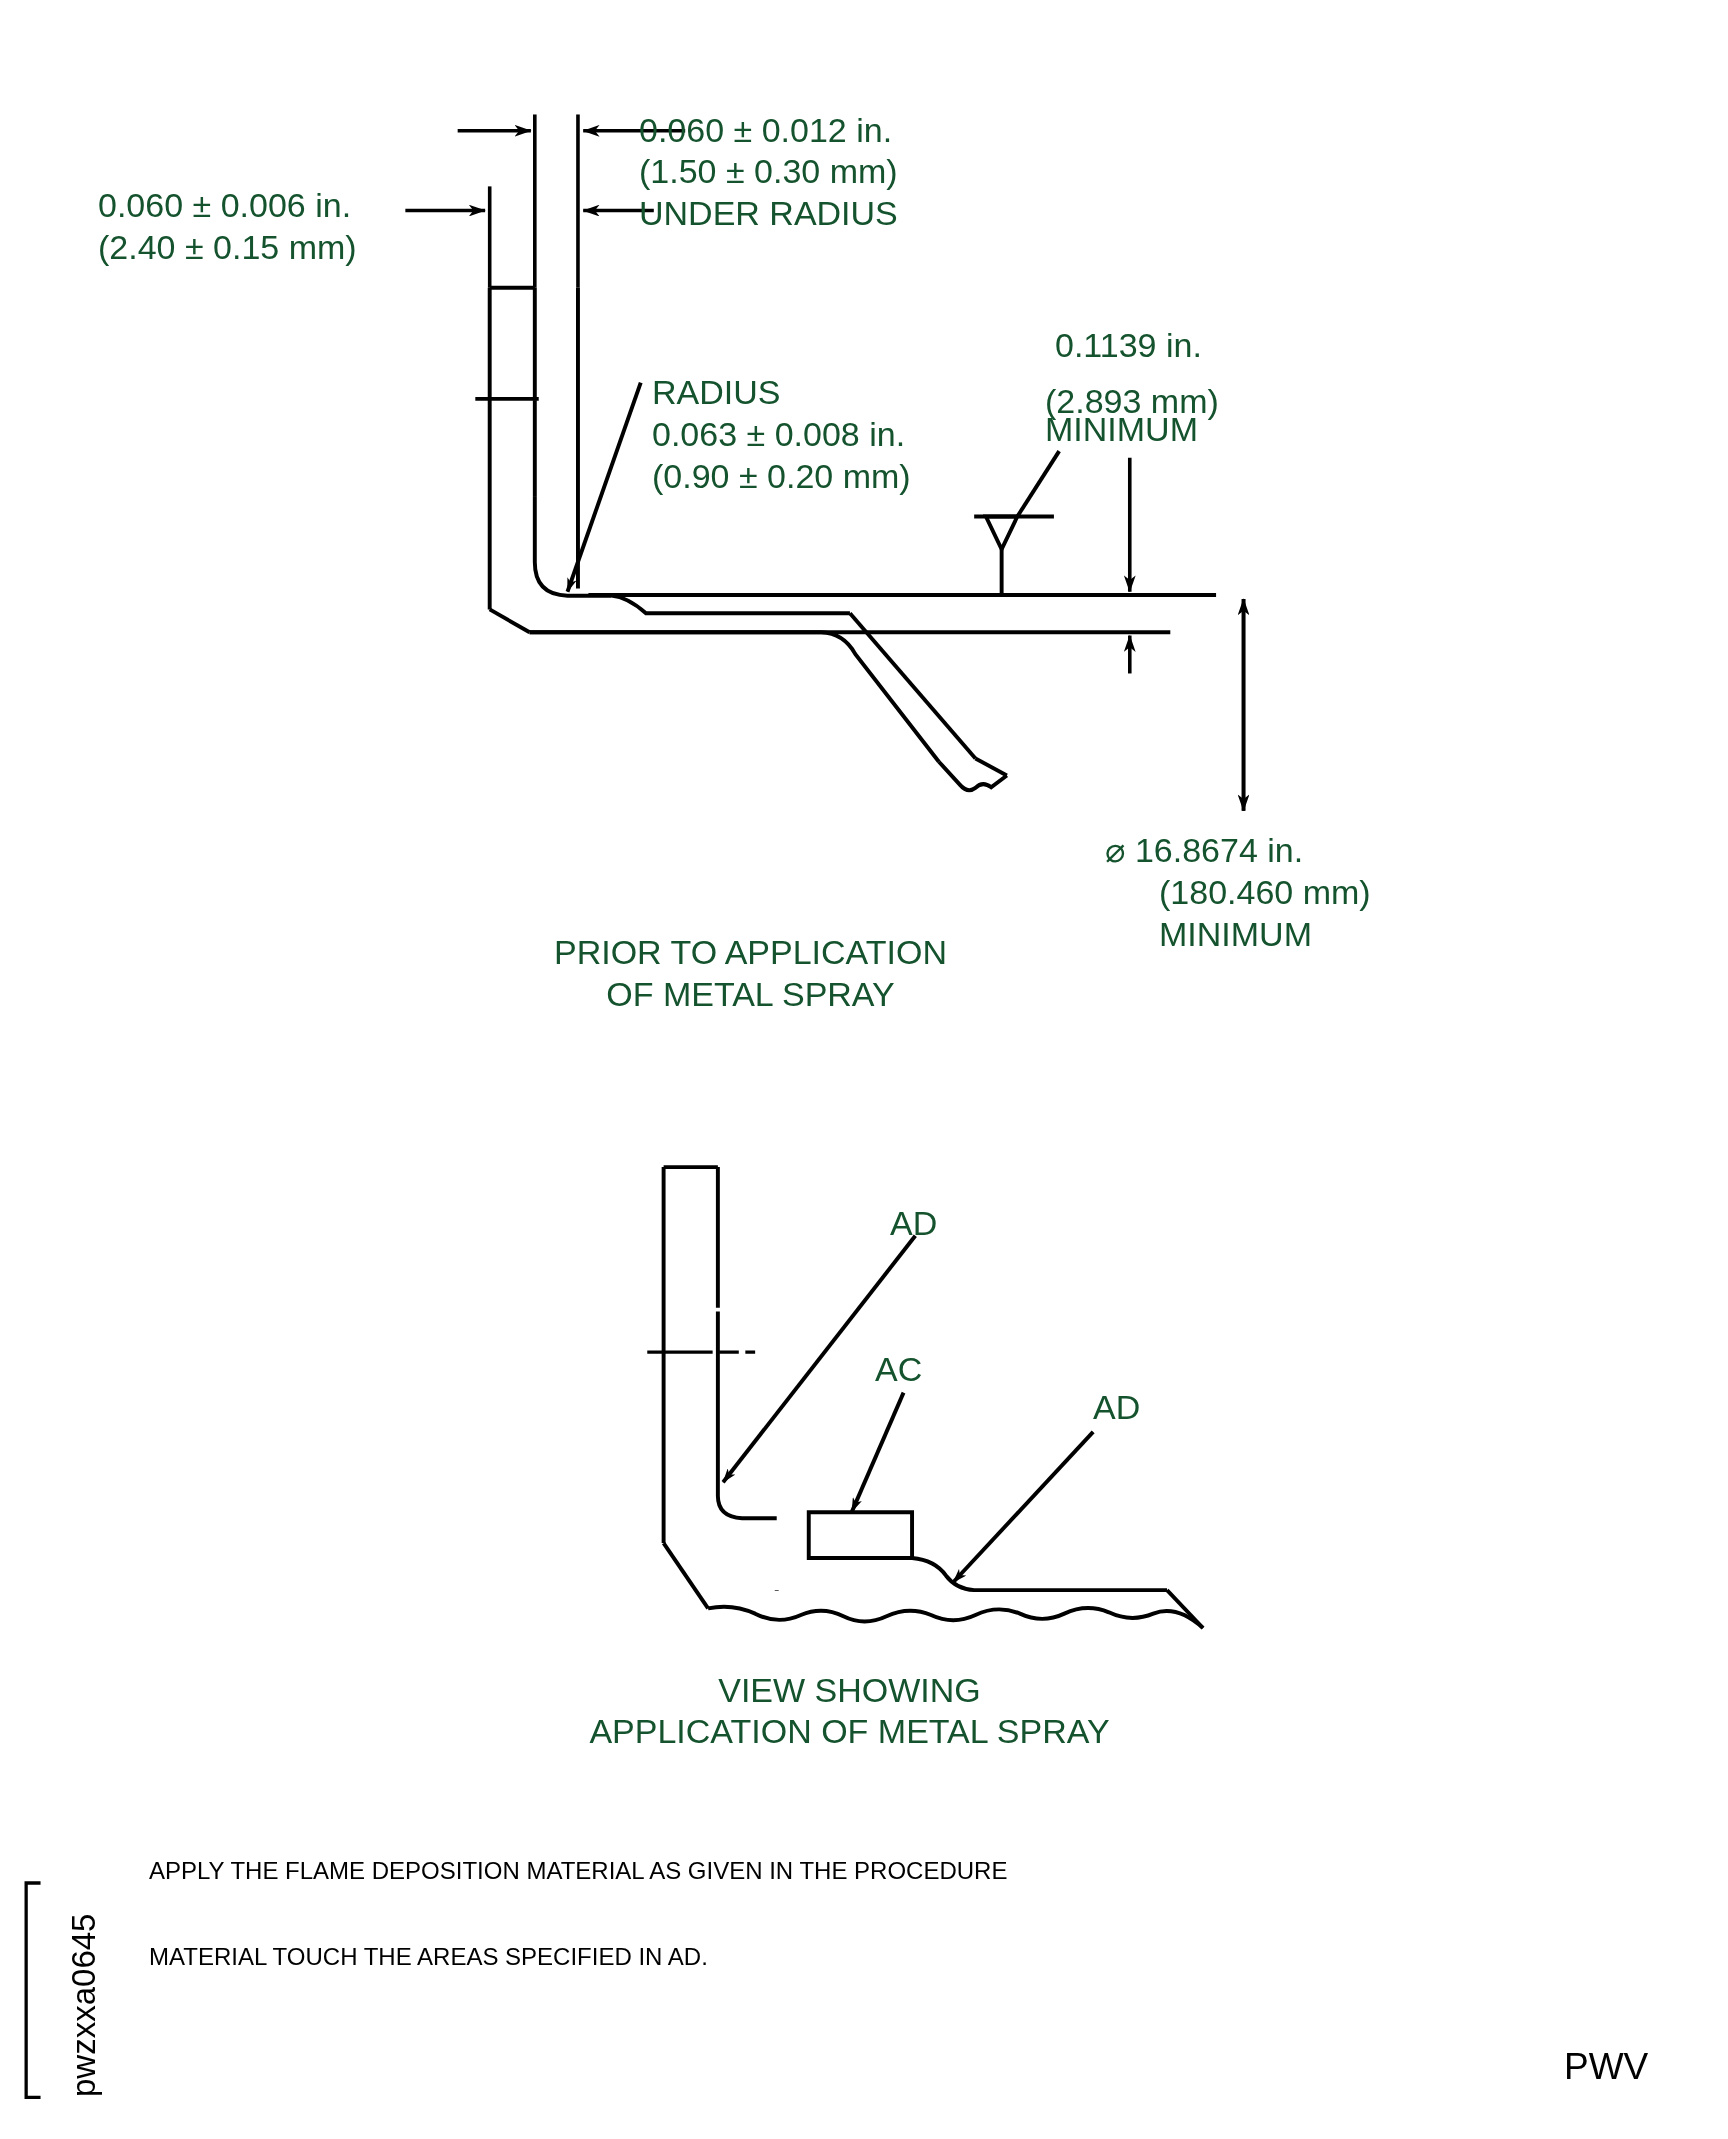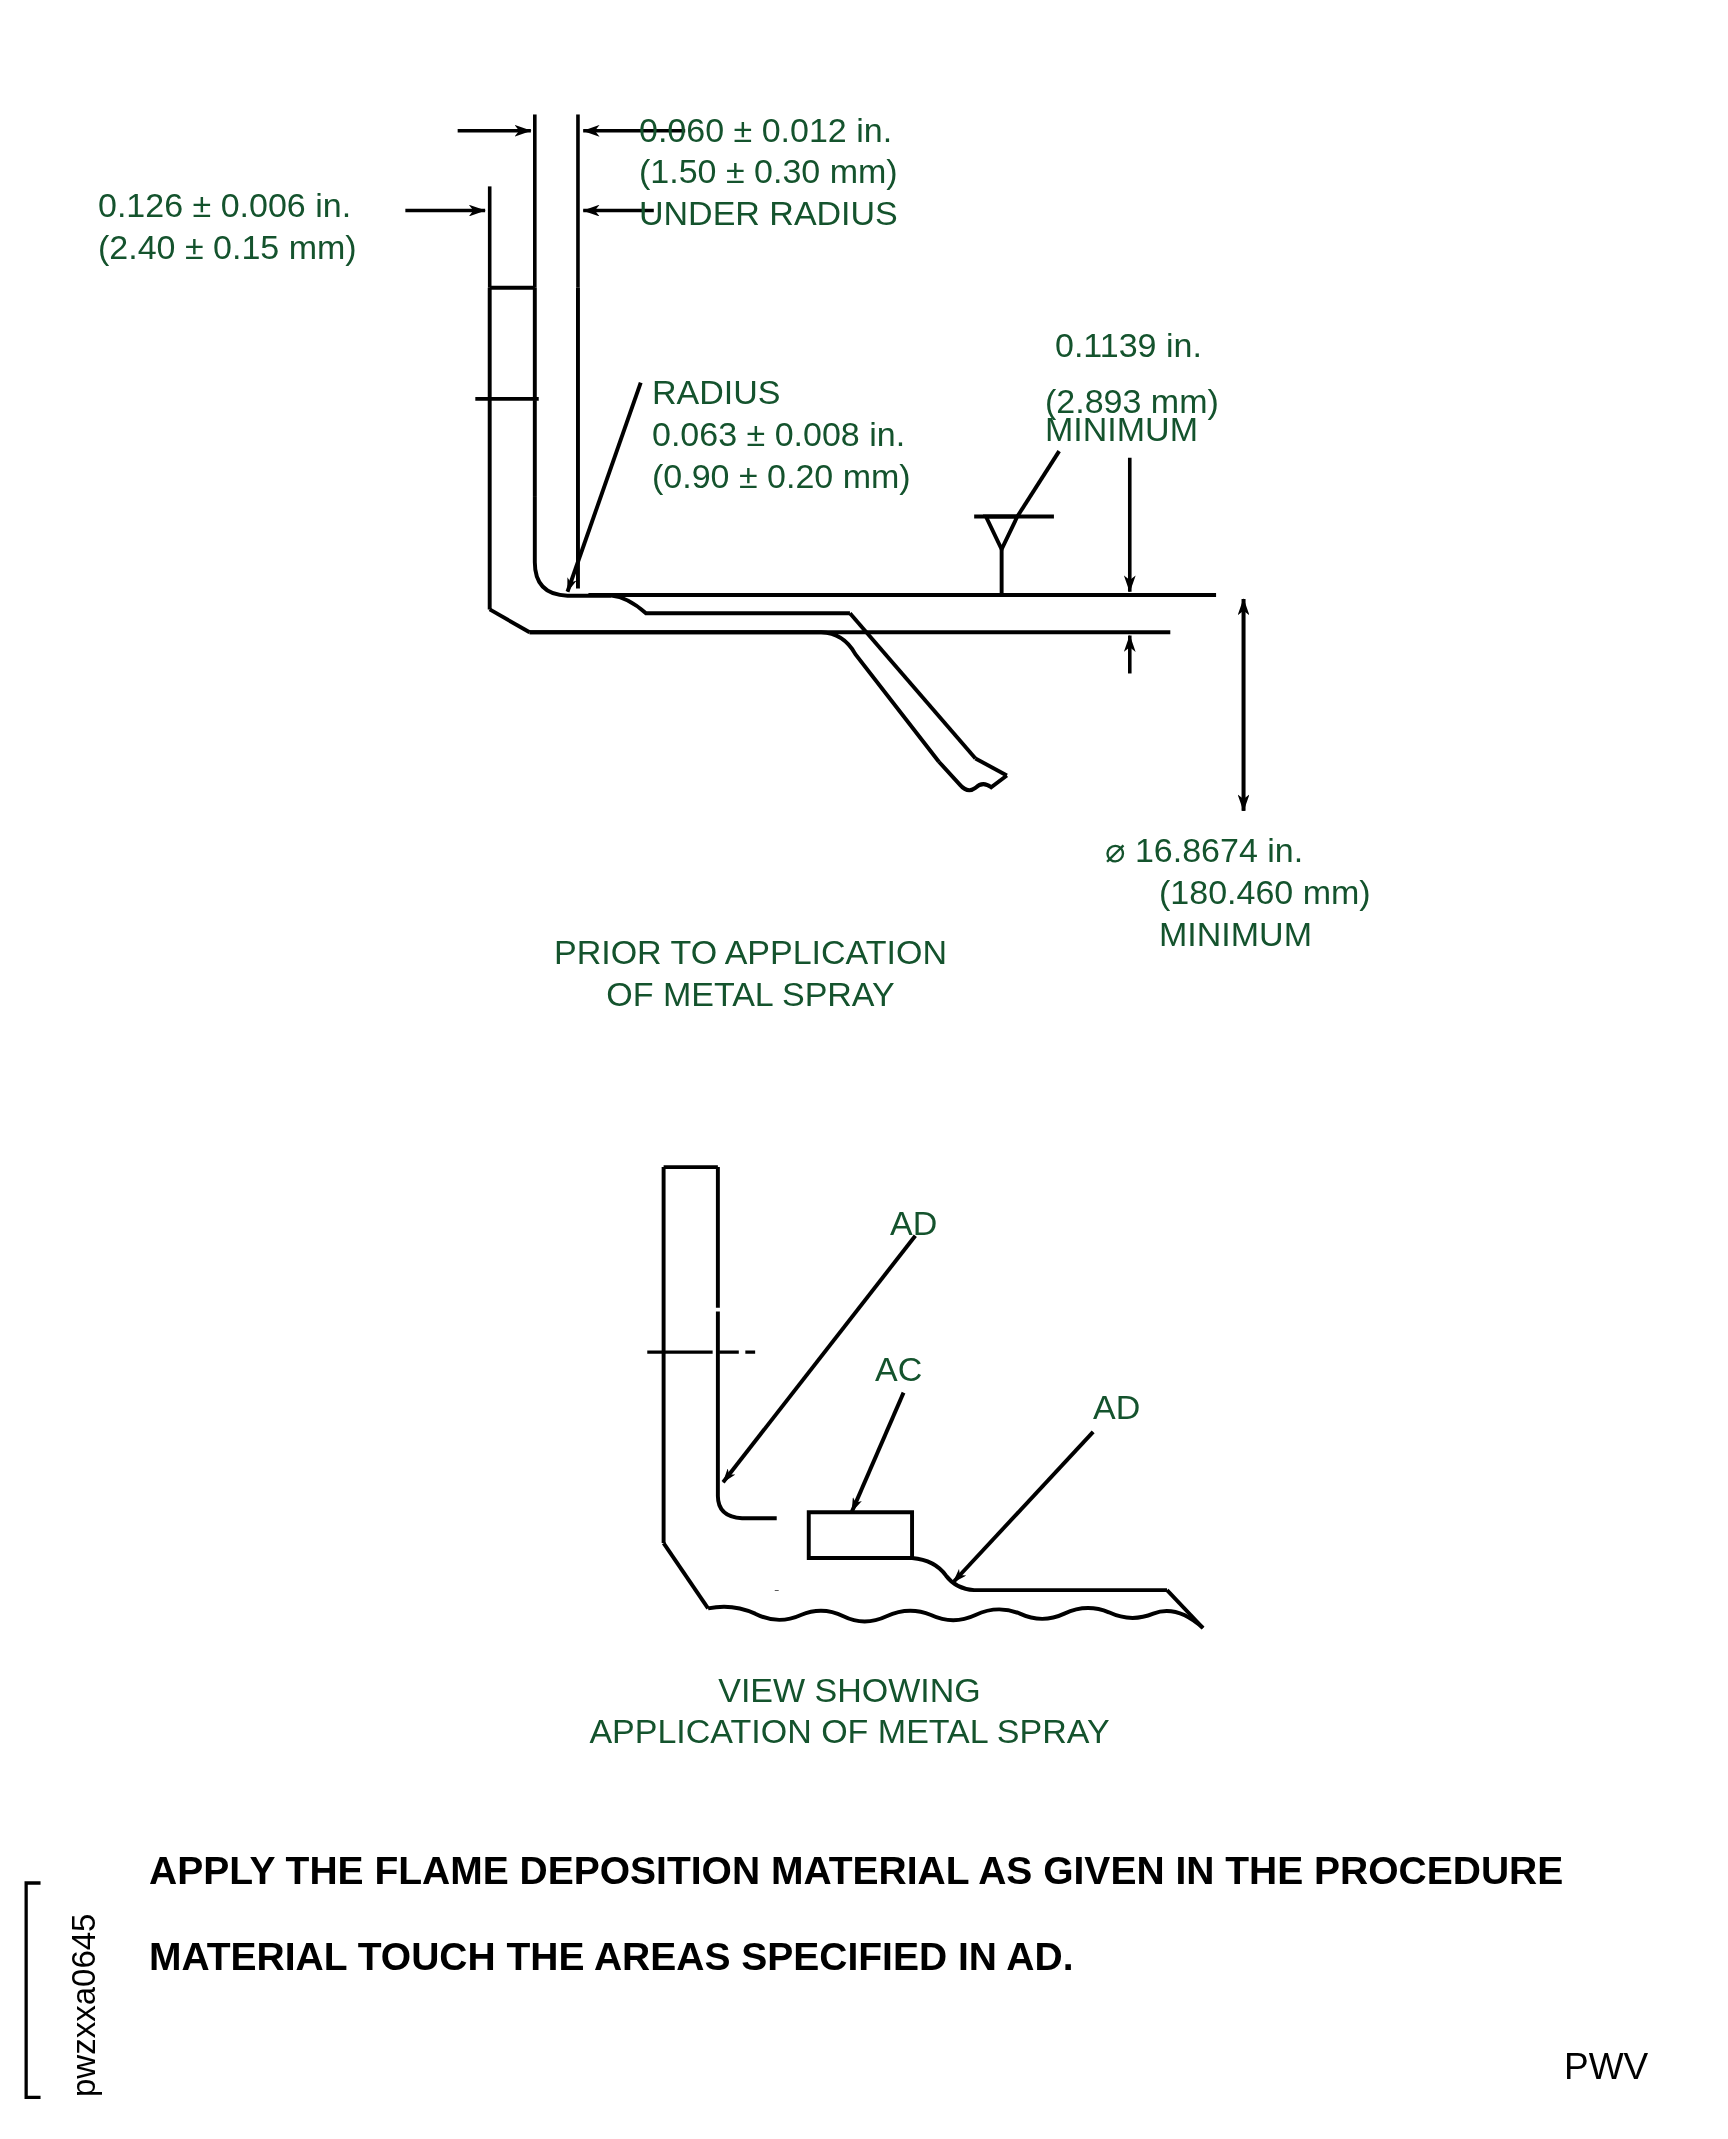--- a/index.html
+++ b/index.html
@@ -33,24 +33,23 @@
     font-size: 34px;
     line-height: 42px;
     color: #14532d;
     white-space: pre;
     letter-spacing: 0px;
   }
   .txt.center { text-align: center; }
   .note {
     position: absolute;
     font-family: "Liberation Sans", sans-serif;
-    font-size: 39px;
+    font-size: 24px;
     line-height: 43px;
     white-space: pre;
-    font-weight: bold;
   }
   .vert-id {
     position: absolute;
     font-family: "Liberation Sans", sans-serif;
     font-size: 33px;
     transform-origin: left top;
     transform: rotate(-90deg);
     white-space: pre;
   }
   .corner-id {
@@ -203,21 +202,21 @@
     </g>
     <g>
       <path class="ln-lead" d="M 1672 2190 L 1458 2420" marker-end="url(#ahS)"></path>
     </g>
 
     <g>
       <path class="ln-thin" d="M 62 2880 L 40 2880 L 40 3208 L 62 3208"></path>
     </g>
   </svg>
 
-  <div class="txt" style="left:98px; top:184px;">0.126 ± 0.006 in.</div>
+  <div class="txt" style="left:98px; top:184px;">0.060 ± 0.006 in.</div>
   <div class="txt" style="left:98px; top:226px;">(2.40 ± 0.15 mm)</div>
 
   <div class="txt" style="left:639px; top:109px;">0.060 ± 0.012 in.</div>
   <div class="txt" style="left:639px; top:150px;">(1.50 ± 0.30 mm)</div>
   <div class="txt" style="left:639px; top:192px;">UNDER RADIUS</div>
 
   <div class="txt" style="left:652px; top:371px;">RADIUS</div>
   <div class="txt" style="left:652px; top:413px;">0.063 ± 0.008 in.</div>
   <div class="txt" style="left:652px; top:455px;">(0.90 ± 0.20 mm)</div>
 

